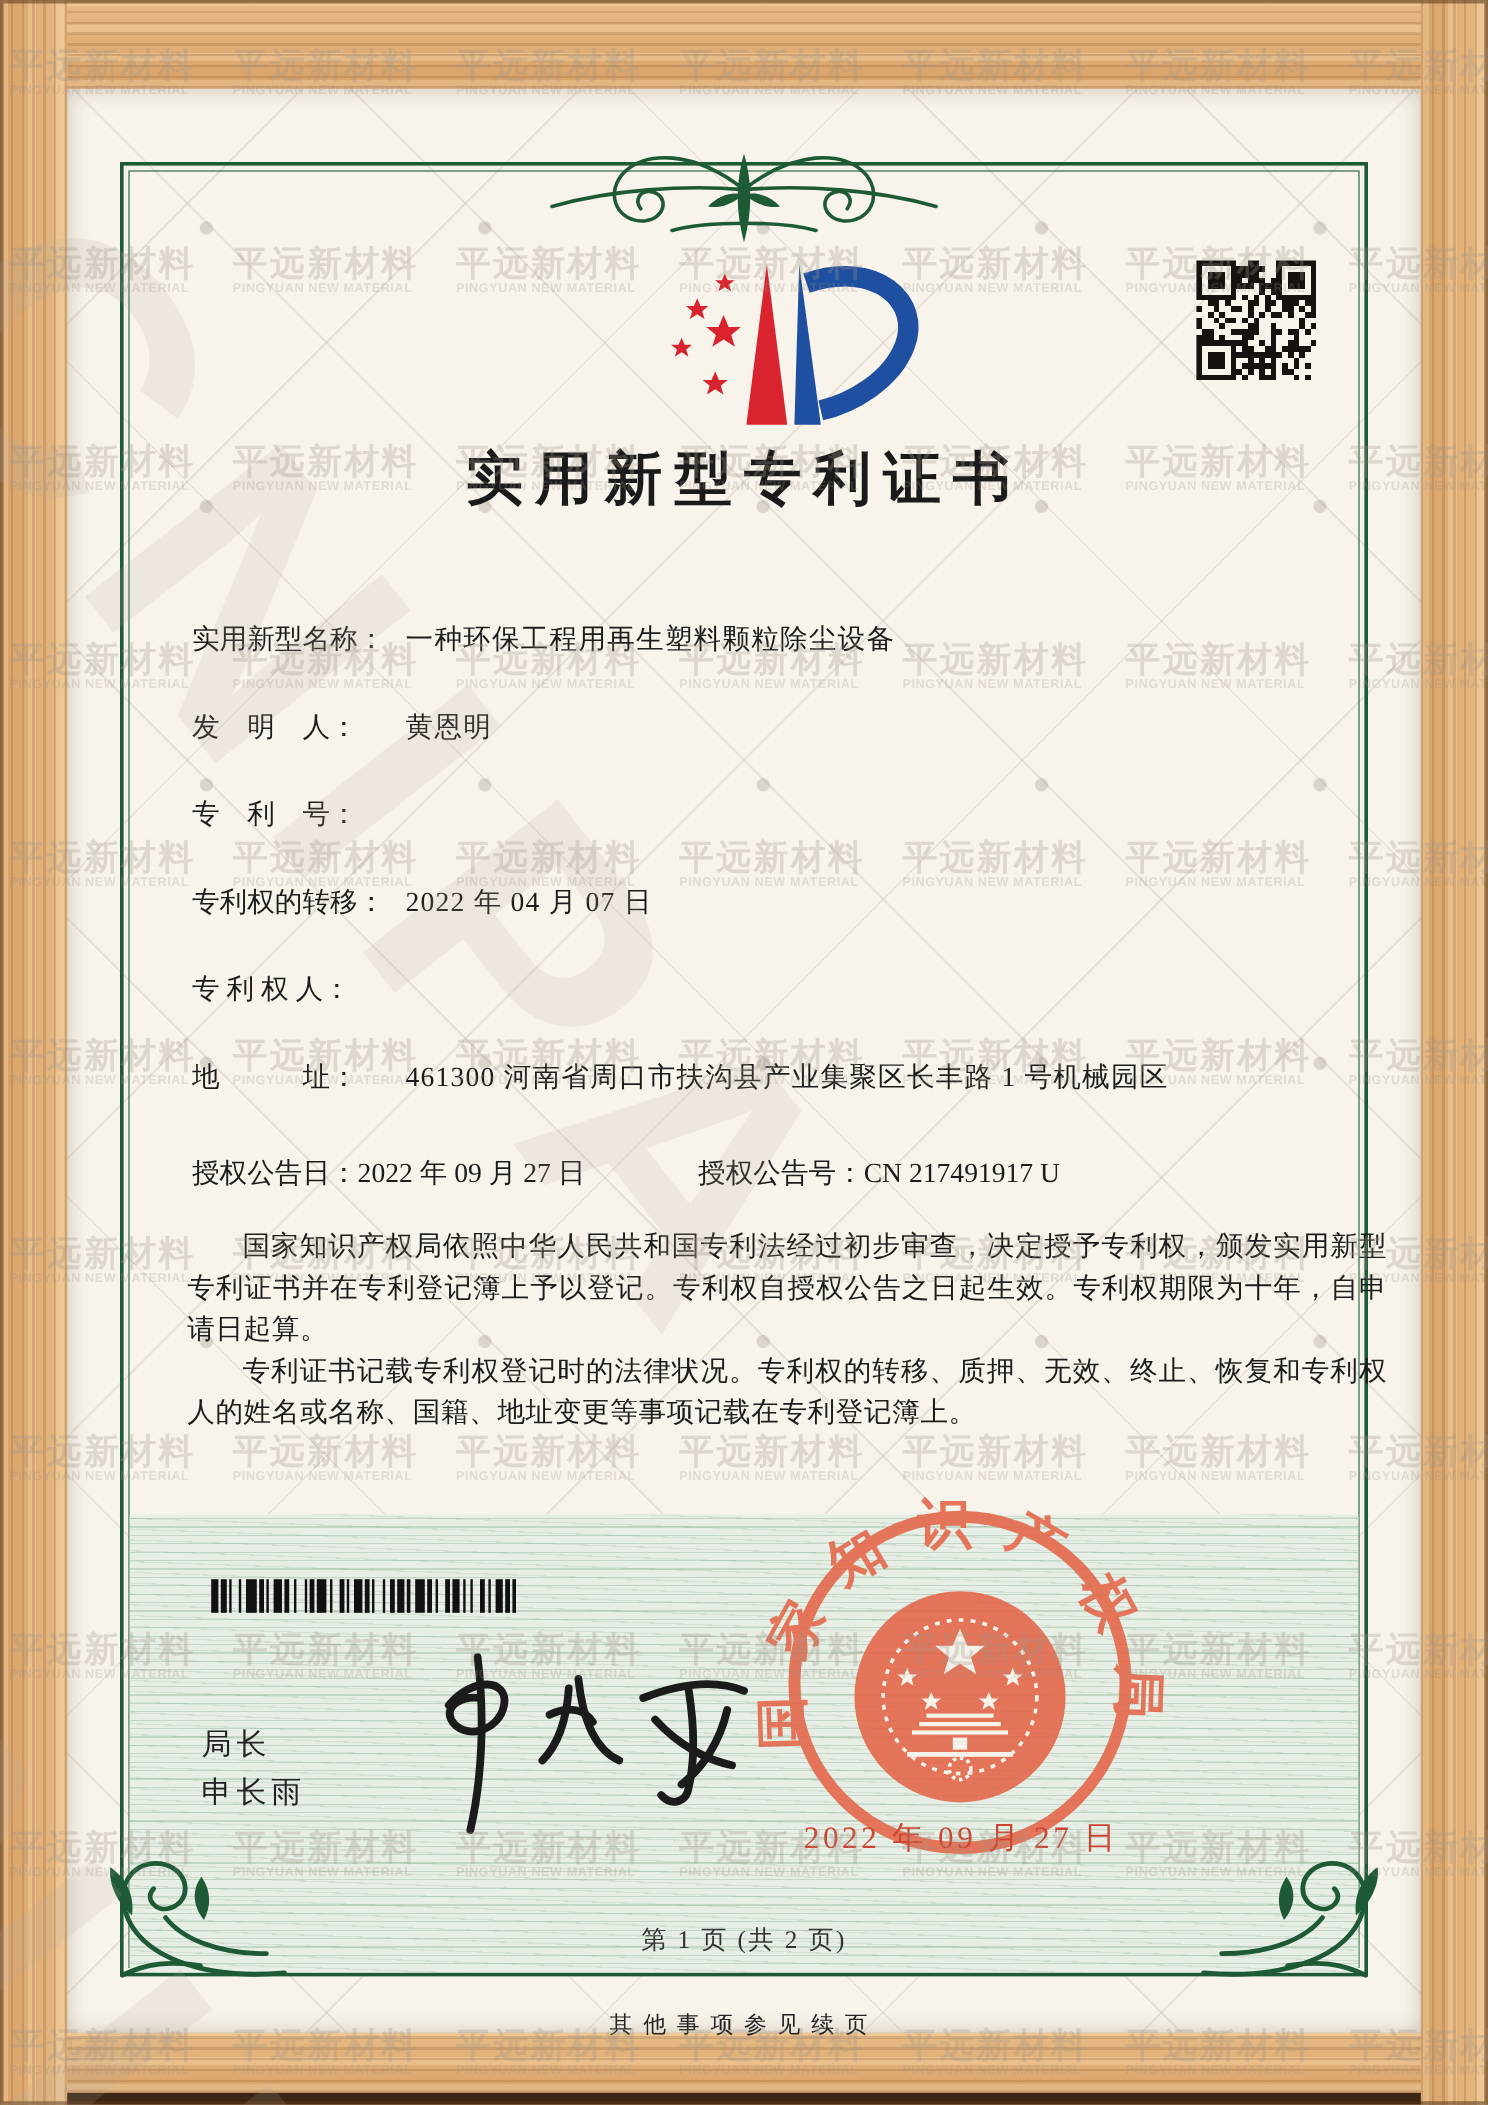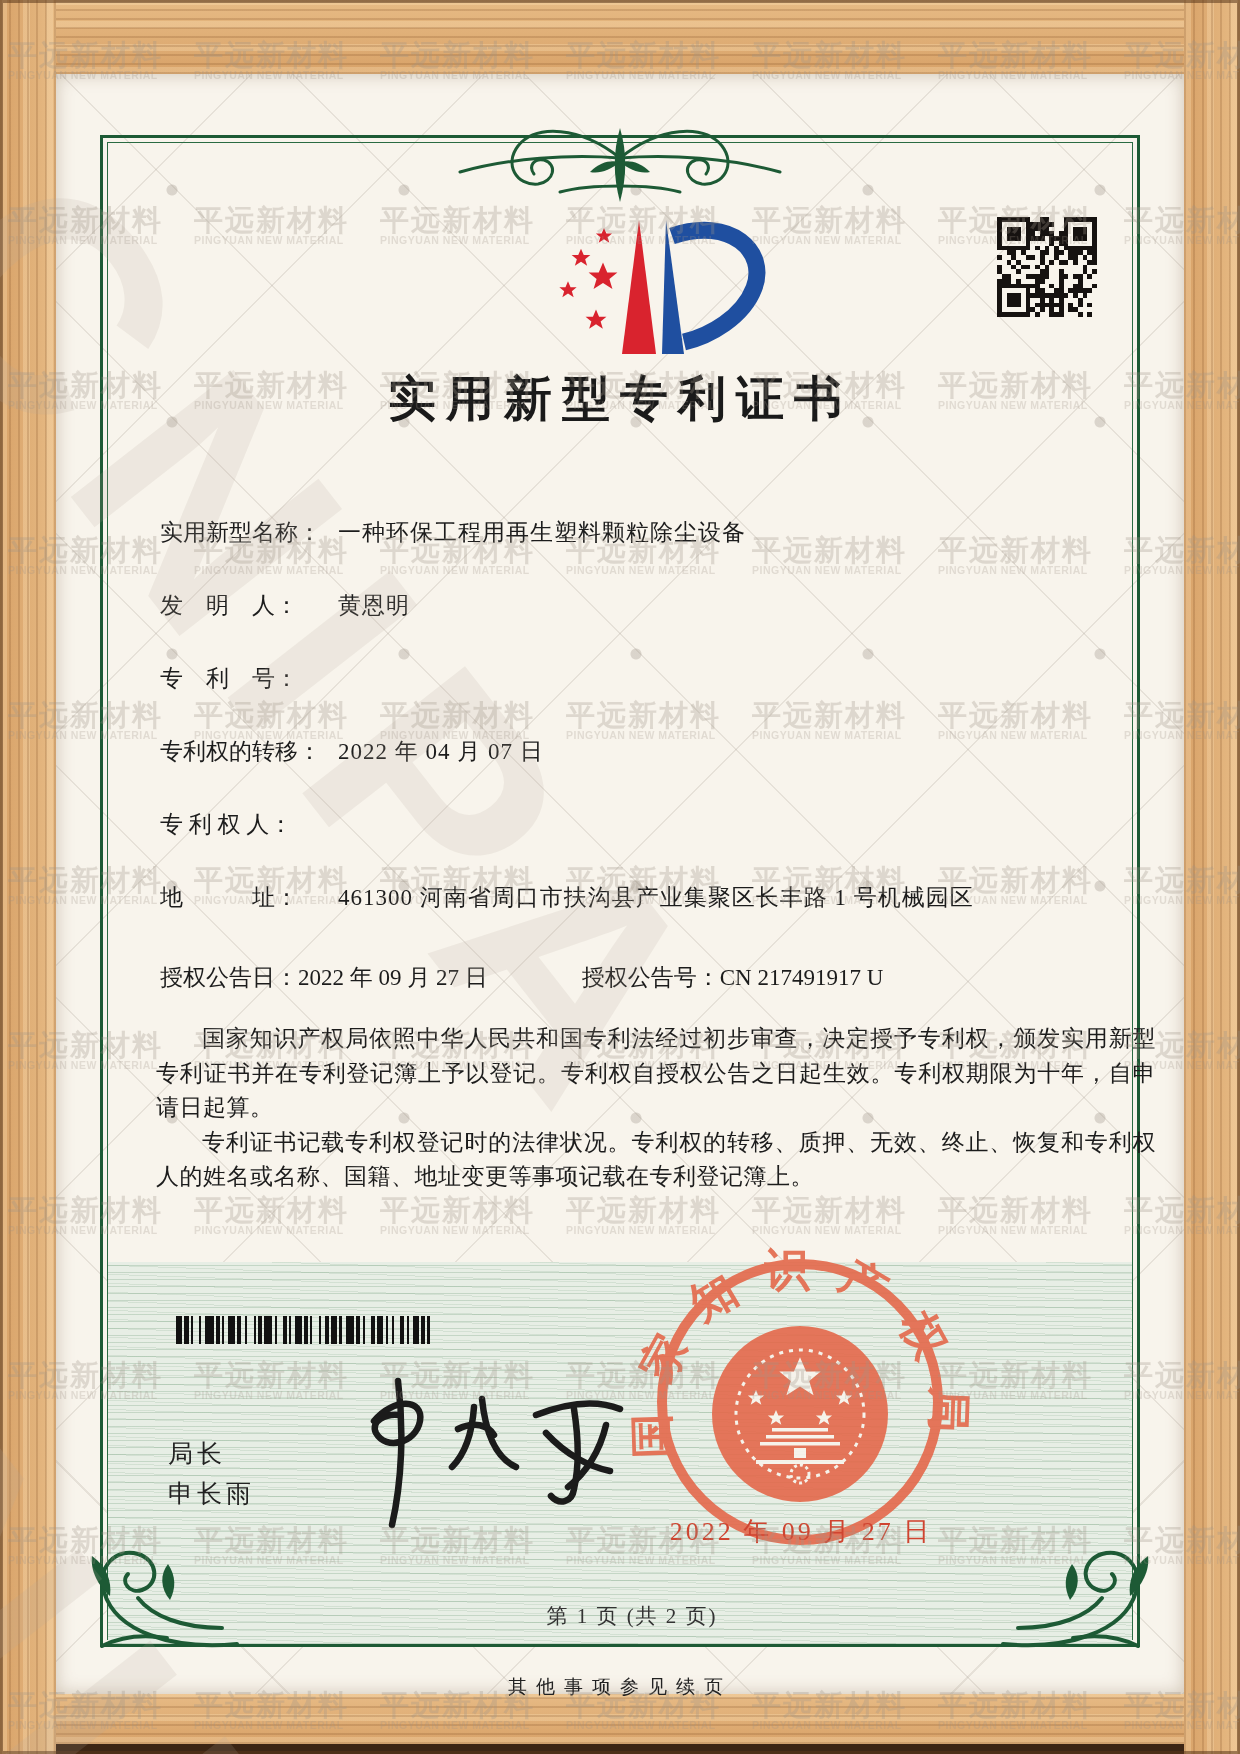--- a/index.html
+++ b/index.html
@@ -93,21 +93,21 @@
   #signer-title { left:112px; top:1363px; font-size:25px; color:#222;
     font-family:"Liberation Sans",sans-serif; letter-spacing:4px; }
   #signer-name  { left:112px; top:1403px; font-size:25px; color:#222;
     font-family:"Liberation Sans",sans-serif; letter-spacing:4px; }
   #signature { left:290px; top:1295px; }
 
   #seal { left:564px; top:1148px; opacity:.90; }
   #seal-date { left:600px; top:1440px; width:290px; text-align:center;
     font-size:26px; color:#cf4430; letter-spacing:3px; z-index:6; }
 
-  #page-note { left:12px; width:100%; top:1528px; text-align:center; font-size:21px;
+  #page-note { left:0; width:100%; top:1528px; text-align:center; font-size:21px;
     color:#333; letter-spacing:2px; }
   #continuation-note { left:0; width:100%; top:1600px; text-align:center; font-size:19px;
     color:#222; letter-spacing:9px; }
 </style>
 </head>
 <body>
 
 <div class="wood h" id="wood-top"></div>
 <div class="wood h" id="wood-bottom"></div>
 <div class="wood v" id="wood-left"></div>

